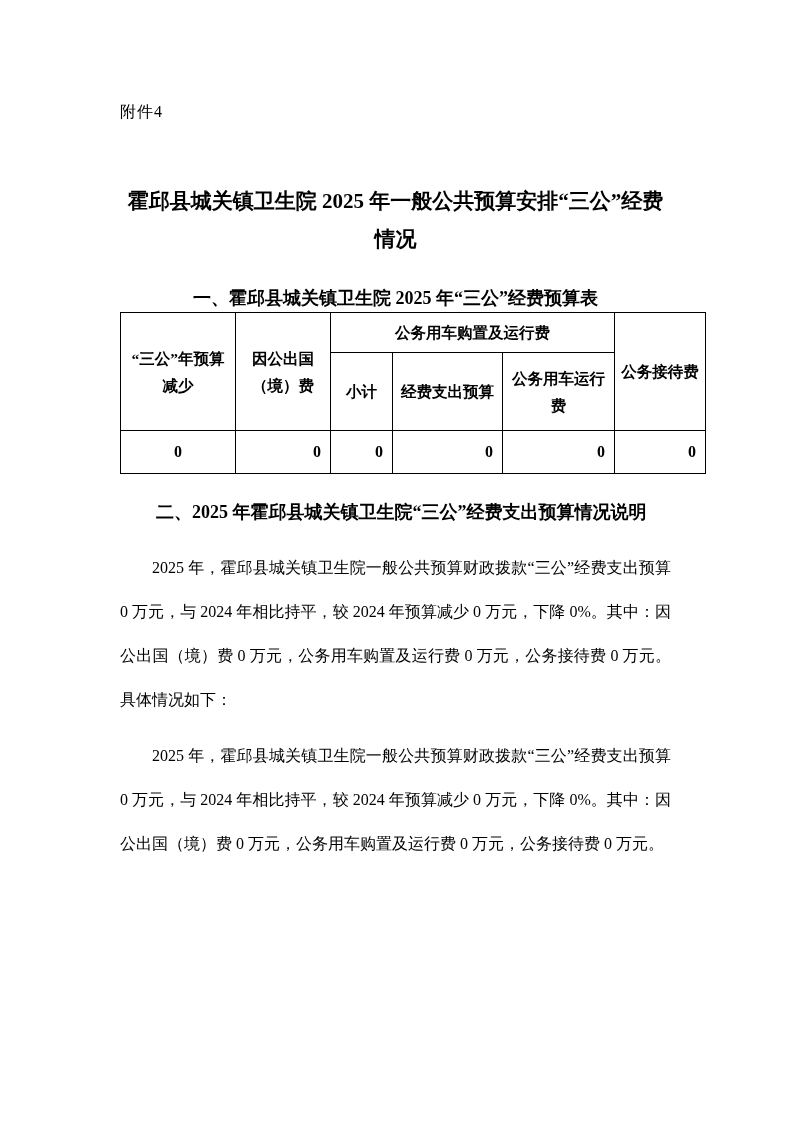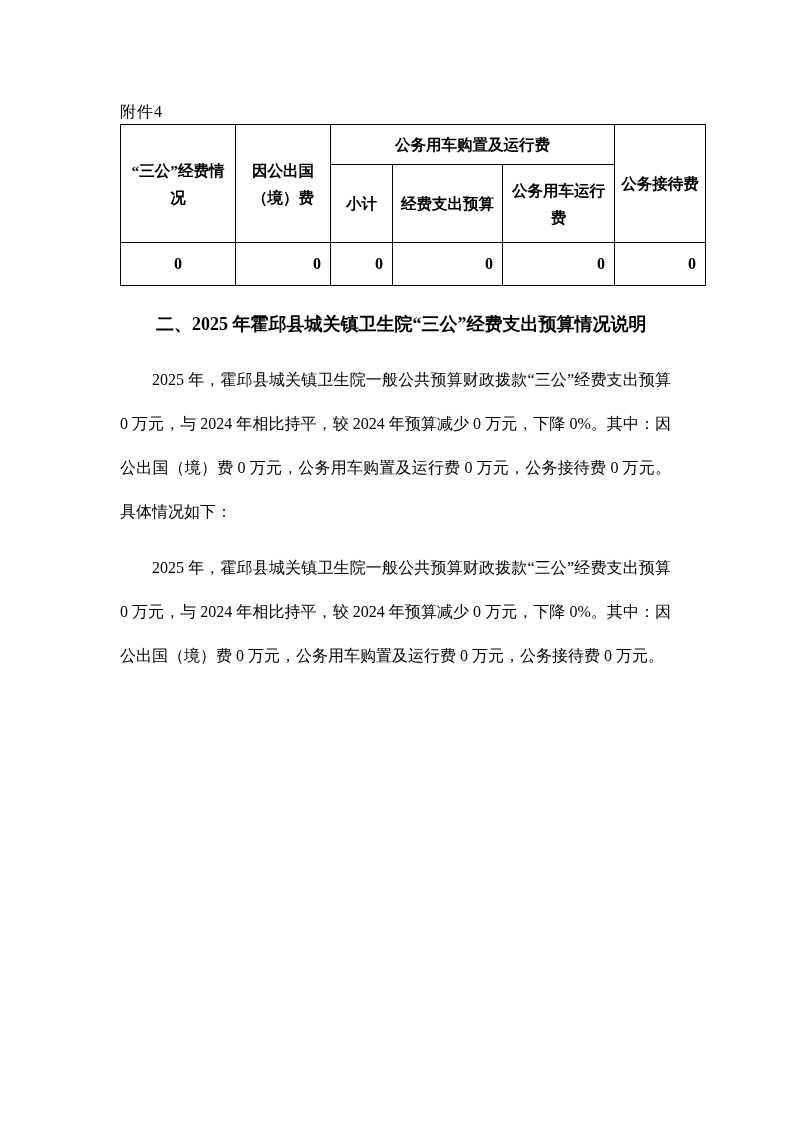--- a/index.html
+++ b/index.html
@@ -85,35 +85,37 @@
     text-align: justify;
   }
 </style>
 </head>
 <body>
 
 <div class="page">
 
   <div class="attachment">附件4</div>
 
+  <h1 class="doc-title">霍邱县城关镇卫生院 2025 年一般公共预算安排“三公”经费情况</h1>
 
+  <h2 class="section-heading-1">一、霍邱县城关镇卫生院 2025 年“三公”经费预算表</h2>
 
 
   <table class="budget-table">
     <colgroup>
       <col style="width:115px">
       <col style="width:95px">
       <col style="width:62px">
       <col style="width:110px">
       <col style="width:112px">
       <col style="width:91px">
     </colgroup>
     <tbody>
       <tr class="row-group">
-        <th rowspan="2">“三公”经费情况</th>
+        <th rowspan="2">“三公”年预算减少</th>
         <th rowspan="2">因公出国（境）费</th>
         <th colspan="3">公务用车购置及运行费</th>
         <th rowspan="2">公务接待费</th>
       </tr>
       <tr class="row-sub">
         <th>小计</th>
         <th>经费支出预算</th>
         <th>公务用车运行费</th>
       </tr>
       <tr>

